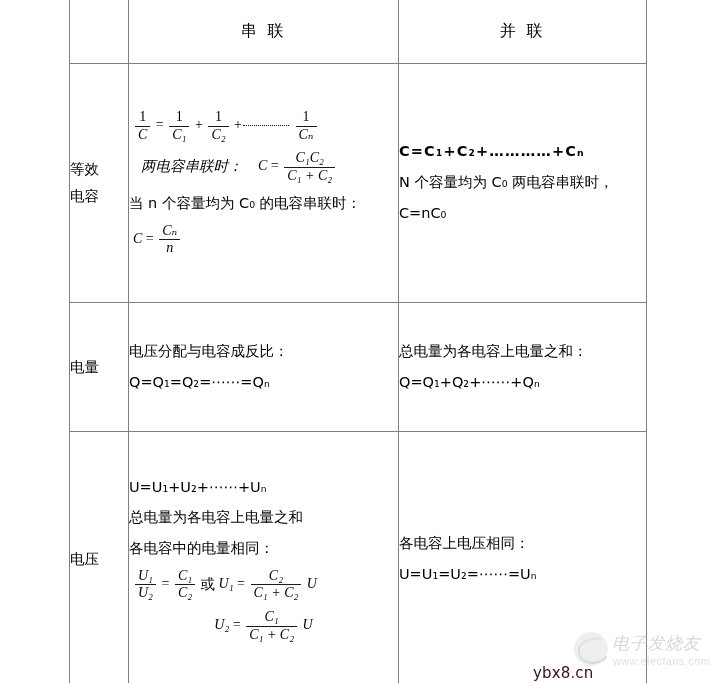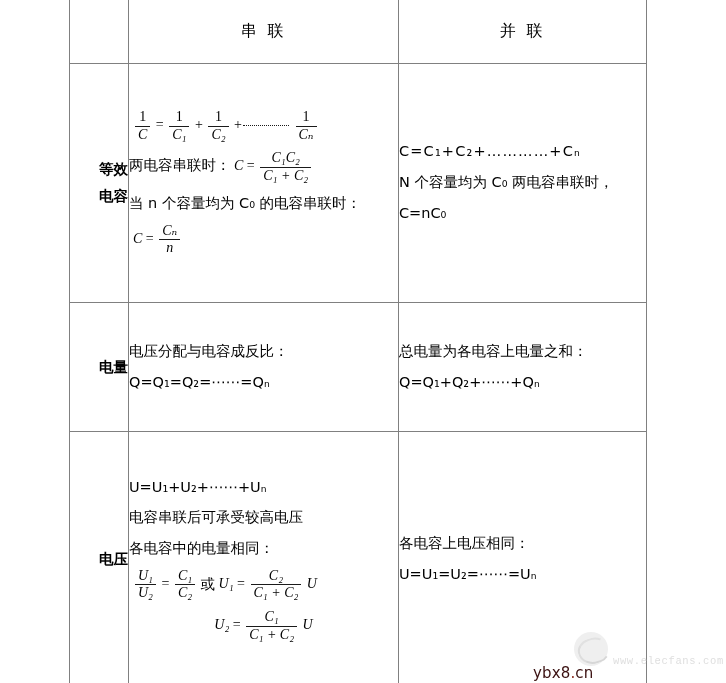--- a/index.html
+++ b/index.html
@@ -51,25 +51,24 @@
   .row-u  td   { height: 255px; }
 
   .hdr-cell {
     text-align: center;
     font-size: 16px;
     letter-spacing: 0.18em;
     font-family: "DejaVu Sans", "Liberation Sans", sans-serif;
   }
 
   .label-cell {
-    text-align: right;
+    text-align: left;
     font-size: 14.5px;
     line-height: 1.85;
     font-family: "DejaVu Sans", "Liberation Sans", sans-serif;
-    font-weight: bold;
   }
   .label-cell .lbl-line { display: block; }
 
   .body-cell {
     padding: 6px 10px 6px 14px;
     vertical-align: middle;
   }
 
   .txt {
     font-size: 14.5px;
@@ -106,20 +105,21 @@
     padding: 0 3px 1px 3px;
     border-bottom: 1px solid #1a1a1a;
   }
   .frac .den {
     display: block;
     padding: 1px 3px 0 3px;
   }
 
   .dots-line {
     letter-spacing: 0.08em;
+    font-weight: bold;
   }
   .leader {
     display: inline-block;
     border-bottom: 1px dotted #1a1a1a;
     width: 46px;
     vertical-align: 0.22em;
     margin: 0 1px;
   }
 
   .eq-indent { padding-left: 4px; }
@@ -178,21 +178,21 @@
     color: #c9c9c9;
     font-style: italic;
     letter-spacing: 0.04em;
     white-space: nowrap;
   }
   .wm-url {
     position: absolute;
     left: 41px;
     top: 25px;
     font-size: 10.5px;
-    font-family: Liberation Mono, monospace;
+    font-family: Liberation Sans, sans-serif;
     color: #d2d2d2;
     letter-spacing: 0.06em;
     white-space: nowrap;
   }
 </style>
 </head>
 <body>
 
 <div id="page">
 
@@ -234,21 +234,21 @@
               <span class="den mathit">C₂</span>
             </span>
             <span class="mathup">+</span><span class="leader"></span>
             <span class="frac it">
               <span class="num mathup">1</span>
               <span class="den mathit">Cₙ</span>
             </span>
           </div>
 
           <div class="eqline">
-            <span class="txt" style="margin:0;display:inline;">两电容串联时：</span>
+            <span class="txt" style="margin:12px;display:inline;font-style:italic;">两电容串联时：</span>
             <span class="mathit">C</span>
             <span class="mathup">=</span>
             <span class="frac it">
               <span class="num mathit">C₁C₂</span>
               <span class="den mathit">C₁ + C₂</span>
             </span>
           </div>
 
           <div class="txt">当 n 个容量均为 C₀ 的电容串联时：</div>
 
@@ -284,21 +284,21 @@
         </td>
       </tr>
 
       <tr class="row-u">
         <td class="label-cell">
           <span class="lbl-line">电压</span>
         </td>
 
         <td class="body-cell">
           <div class="txt">U=U₁+U₂+⋯⋯+Uₙ</div>
-          <div class="txt">电容串联后可承受较高电压</div>
+          <div class="txt">总电量为各电容上电量之和</div>
           <div class="txt">各电容中的电量相同：</div>
 
           <div class="eqline eq-indent">
             <span class="frac it">
               <span class="num mathit">U₁</span>
               <span class="den mathit">U₂</span>
             </span>
             <span class="mathup">=</span>
             <span class="frac it">
               <span class="num mathit">C₁</span>
@@ -332,16 +332,17 @@
       </tr>
 
     </tbody>
   </table>
 
   <div class="wm-ybx8"><span>ybx8</span><span class="wm-dot">.</span><span>cn</span></div>
 
   <div class="wm-logo">
     <div class="wm-circle"></div>
     <div class="wm-swoosh"></div>
+    <div class="wm-cn">电子发烧友</div>
     <div class="wm-url">www.elecfans.com</div>
   </div>
 
 </div>
 
 </body></html>

